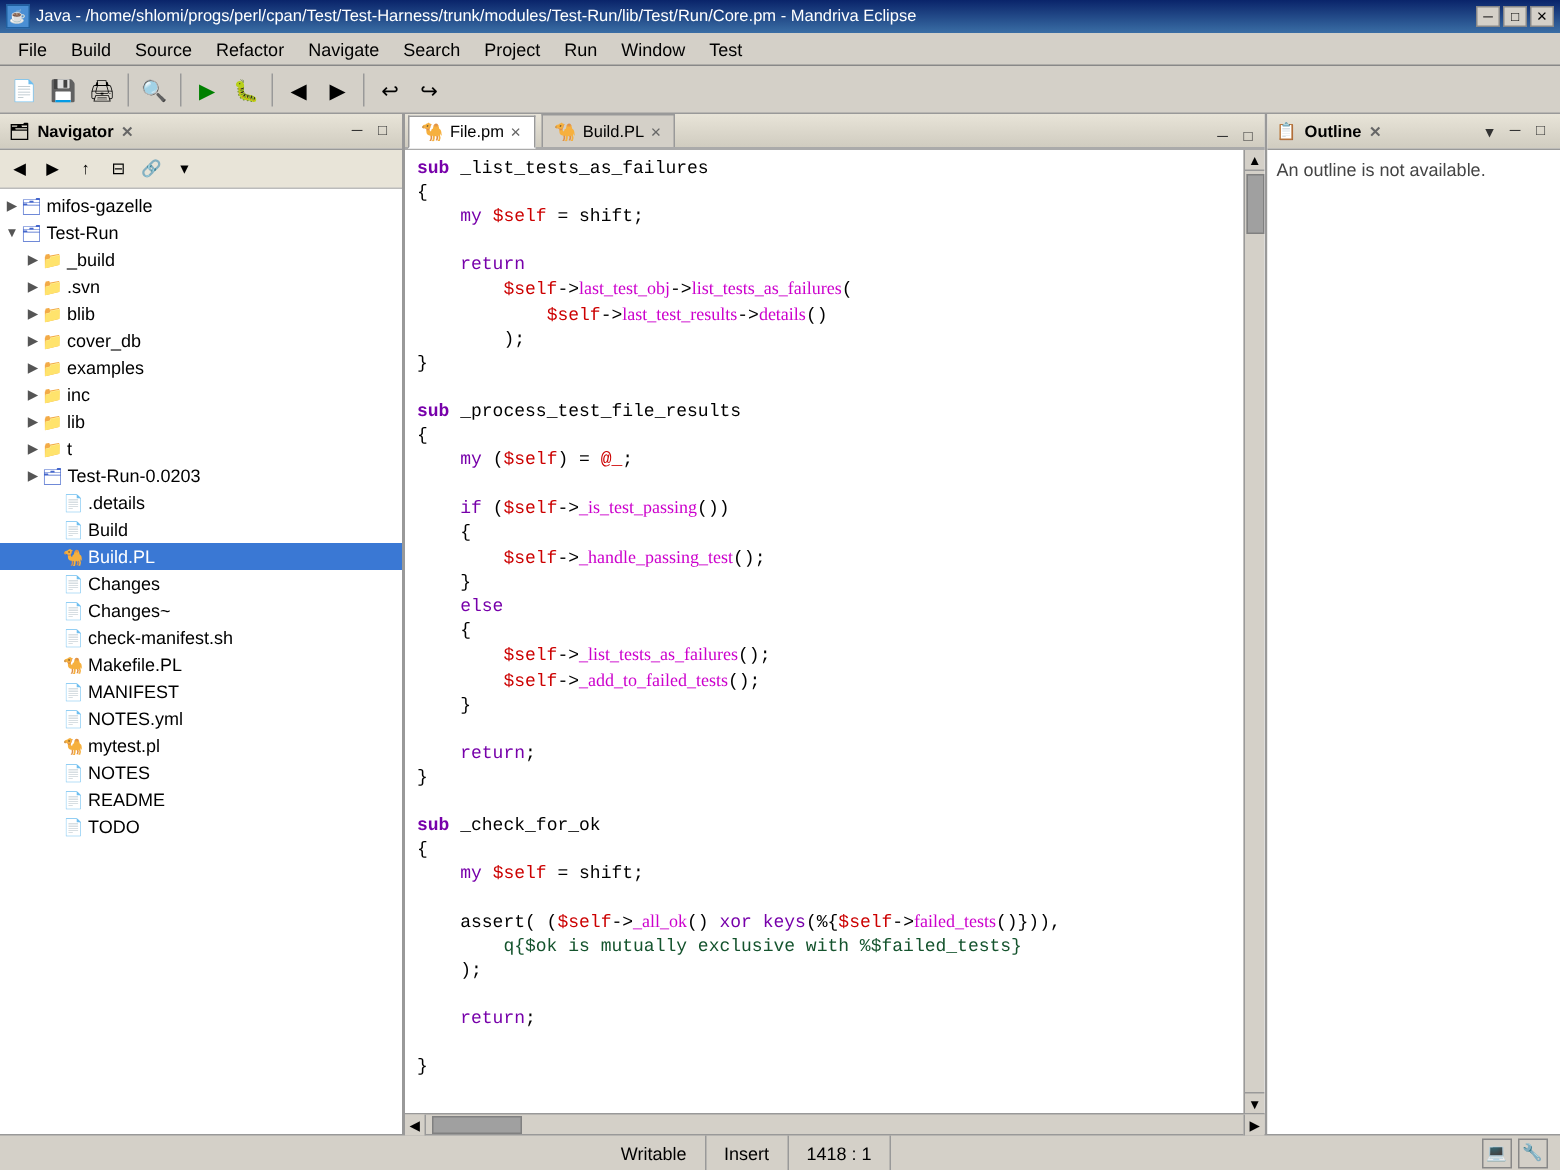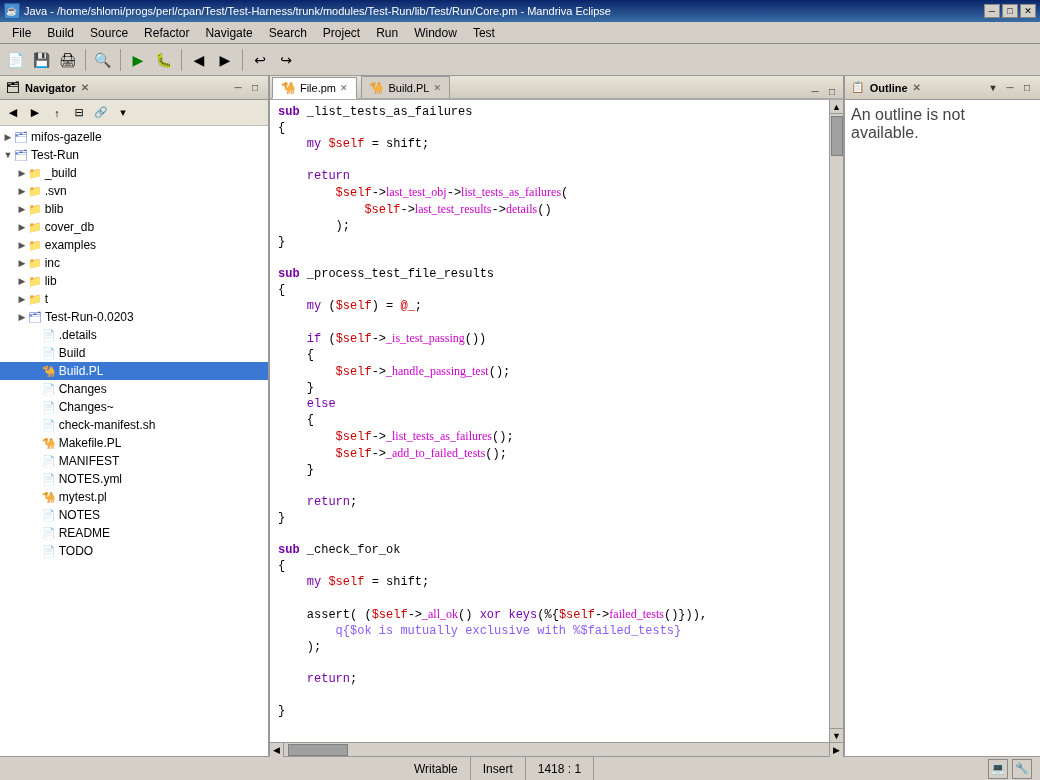--- a/index.html
+++ b/index.html
@@ -183,21 +183,21 @@
       border-left: 1px solid #999;
     }
 
     
     .kw-sub { color: #7700aa; font-weight: bold; }
     .kw-my { color: #7700aa; }
     .kw-return { color: #7700aa; }
     .kw-if { color: #7700aa; }
     .kw-else { color: #7700aa; }
     .var { color: #cc0000; }
-    .str { color: #8b5cf6; }
+    .str { color: #14532d; }
     .func-name { color: #cc00cc; font-family: Liberation Serif, serif; }
 
     
     #outline {
       width: 195px;
       background: #f0f0f0;
       display: flex;
       flex-direction: column;
     }
     #outline-header {
@@ -209,21 +209,21 @@
       justify-content: space-between;
       padding: 0 6px;
       font-size: 11px;
       font-weight: bold;
     }
     #outline-header-controls { display: flex; gap: 3px; }
     #outline-content {
       flex: 1;
       background: white;
       padding: 6px;
-      font-size: 16px;
+      font-size: 12px;
       color: #444;
     }
 
     
     #statusbar {
       background: #d4d0c8;
       height: 24px;
       border-top: 1px solid #999;
       display: flex;
       align-items: center;

